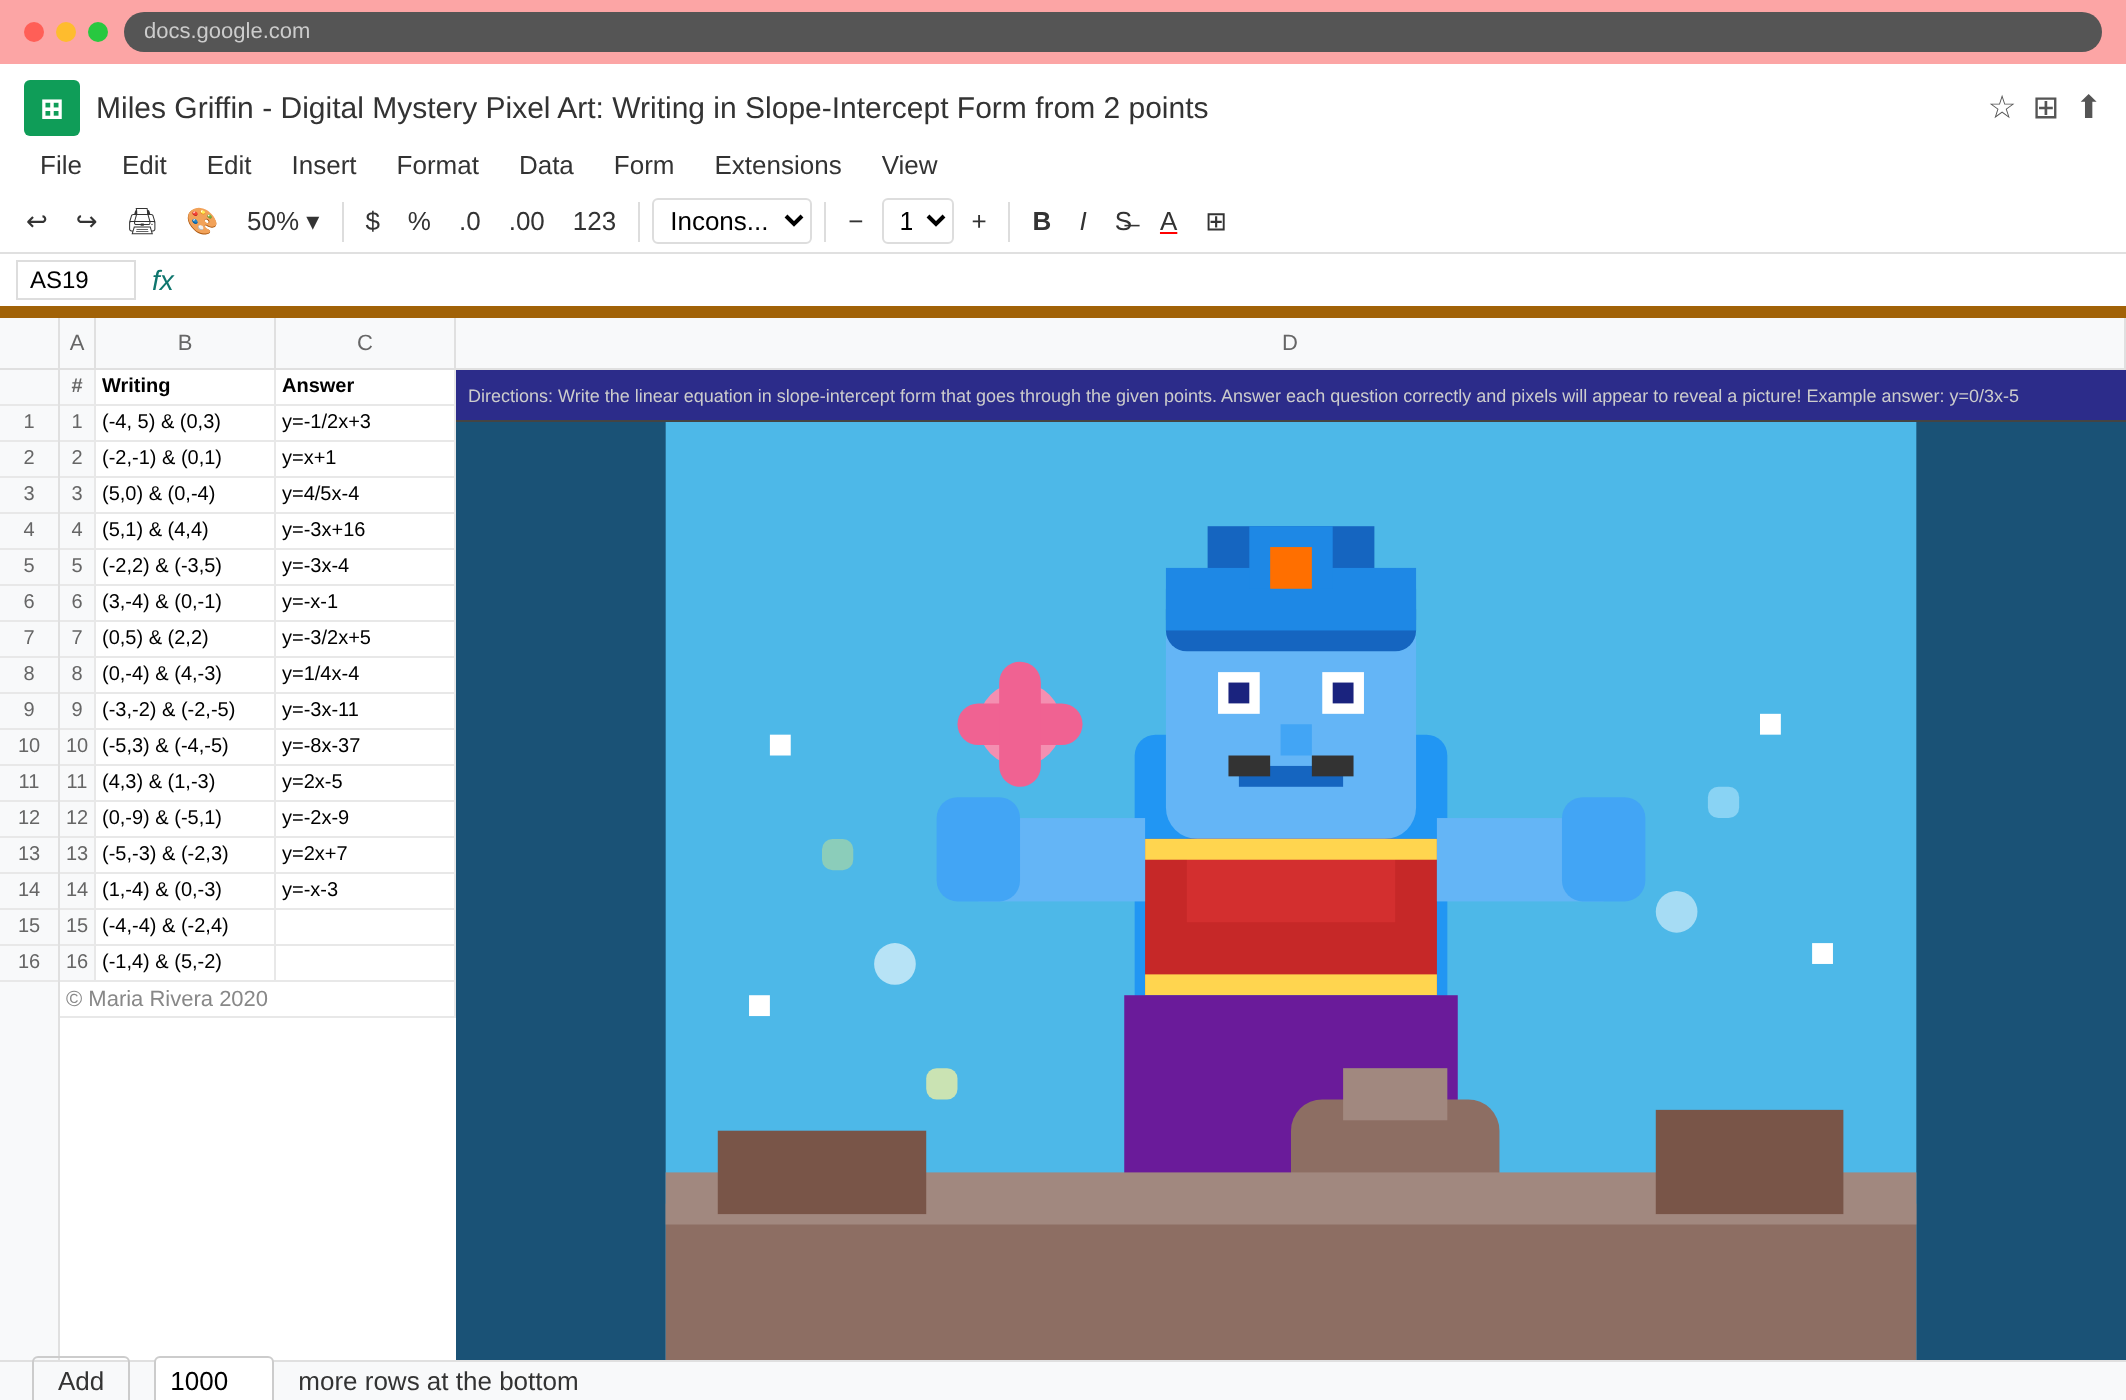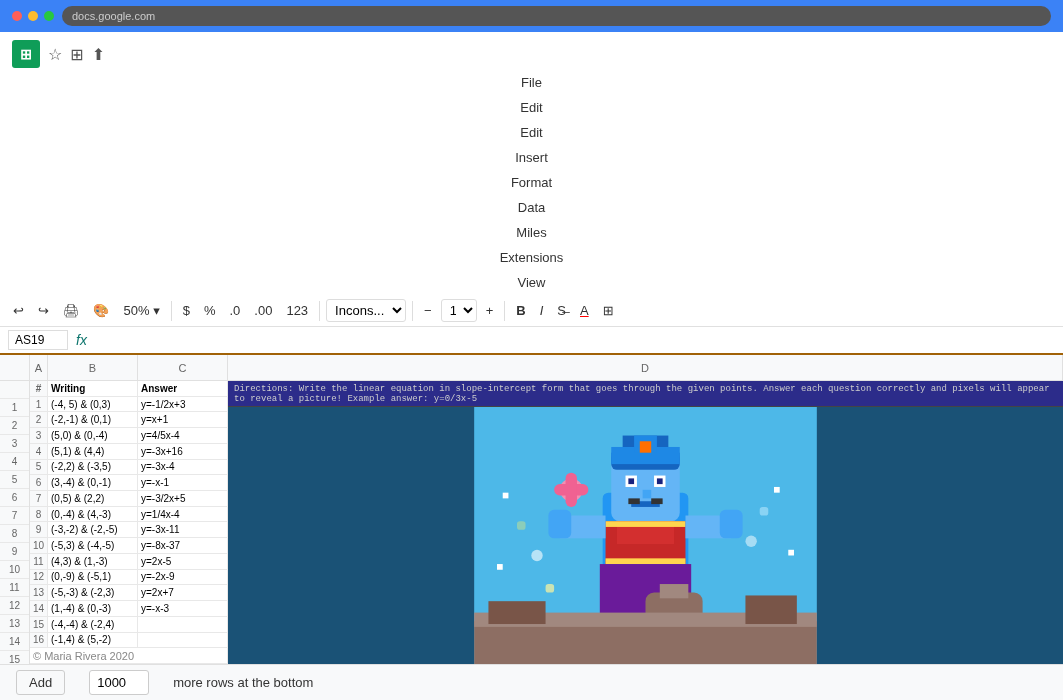--- a/index.html
+++ b/index.html
@@ -7,21 +7,21 @@
       font-family: Arial, sans-serif;
       background: #1a1a2e;
       width: 1063px;
       height: 700px;
       overflow: hidden;
       position: relative;
     }
 
     
     .browser-bar {
-      background: #3b82f6;
+      background: #fca5a5;
       height: 32px;
       display: flex;
       align-items: center;
       padding: 0 12px;
       gap: 8px;
     }
     .browser-controls {
       display: flex;
       gap: 6px;
     }
@@ -85,21 +85,20 @@
     }
 
     
     .menu-bar {
       display: flex;
       align-items: center;
       padding: 2px 12px;
       gap: 4px;
       font-size: 13px;
       color: #333;
-      flex-direction: column;
     }
     .menu-item {
       padding: 3px 8px;
       cursor: pointer;
       border-radius: 3px;
     }
 
     
     .toolbar {
       display: flex;
@@ -142,21 +141,21 @@
       padding: 2px 4px;
       background: #fff;
       width: 36px;
     }
 
     
     .formula-bar {
       display: flex;
       align-items: center;
       padding: 3px 8px;
-      border-bottom: 2px solid #a16207;
+      border-bottom: 6px solid #a16207;
       gap: 8px;
       background: #fff;
     }
     .cell-ref {
       border: 1px solid #ddd;
       padding: 2px 6px;
       font-size: 12px;
       width: 60px;
       background: #fff;
     }
@@ -270,44 +269,43 @@
     }
     .pixel-art-header {
       background: #2c2c8a;
       height: 26px;
       display: flex;
       align-items: center;
       padding: 0 6px;
       font-size: 9px;
       color: #ccc;
       border-bottom: 1px solid #444;
-      font-family: Liberation Mono, monospace;
     }
 
     .pixel-canvas {
       width: 100%;
       height: calc(100% - 26px);
       position: relative;
     }
 
     
     .pixel-art-svg {
       width: 100%;
       height: 100%;
     }
 
     
     .bottom-bar {
-      height: 36px;
+      height: 20px;
       background: #f8f9fa;
       border-top: 1px solid #e0e0e0;
       display: flex;
       align-items: center;
       padding: 0 16px;
-      gap: 24px;
+      gap: 12px;
       font-size: 13px;
       color: #333;
     }
     .add-btn {
       background: none;
       border: 1px solid #ccc;
       border-radius: 3px;
       padding: 4px 12px;
       font-size: 13px;
       cursor: pointer;
@@ -343,35 +341,36 @@
     <span>docs.google.com</span>
   </div>
 </div>
 
 <div class="sheets-app">
 
   <div class="title-bar">
     <div class="sheets-icon">
       <span>⊞</span>
     </div>
+    <div class="title-text">Miles Griffin - Digital Mystery Pixel Art: Writing in Slope-Intercept Form from 2 points</div>
     <div class="title-icons">
       <span>☆</span>
       <span>⊞</span>
       <span>⬆</span>
     </div>
   </div>
 
   <div class="menu-bar">
     <span class="menu-item">File</span>
     <span class="menu-item">Edit</span>
     <span class="menu-item">Edit</span>
     <span class="menu-item">Insert</span>
     <span class="menu-item">Format</span>
     <span class="menu-item">Data</span>
-    <span class="menu-item">Miles</span>
+    <span class="menu-item">Form</span>
     <span class="menu-item">Extensions</span>
     <span class="menu-item">View</span>
   </div>
 
   <div class="toolbar">
     <button class="toolbar-btn">↩</button>
     <button class="toolbar-btn">↪</button>
     <button class="toolbar-btn">🖨</button>
     <button class="toolbar-btn">🎨</button>
     <button class="toolbar-btn">

